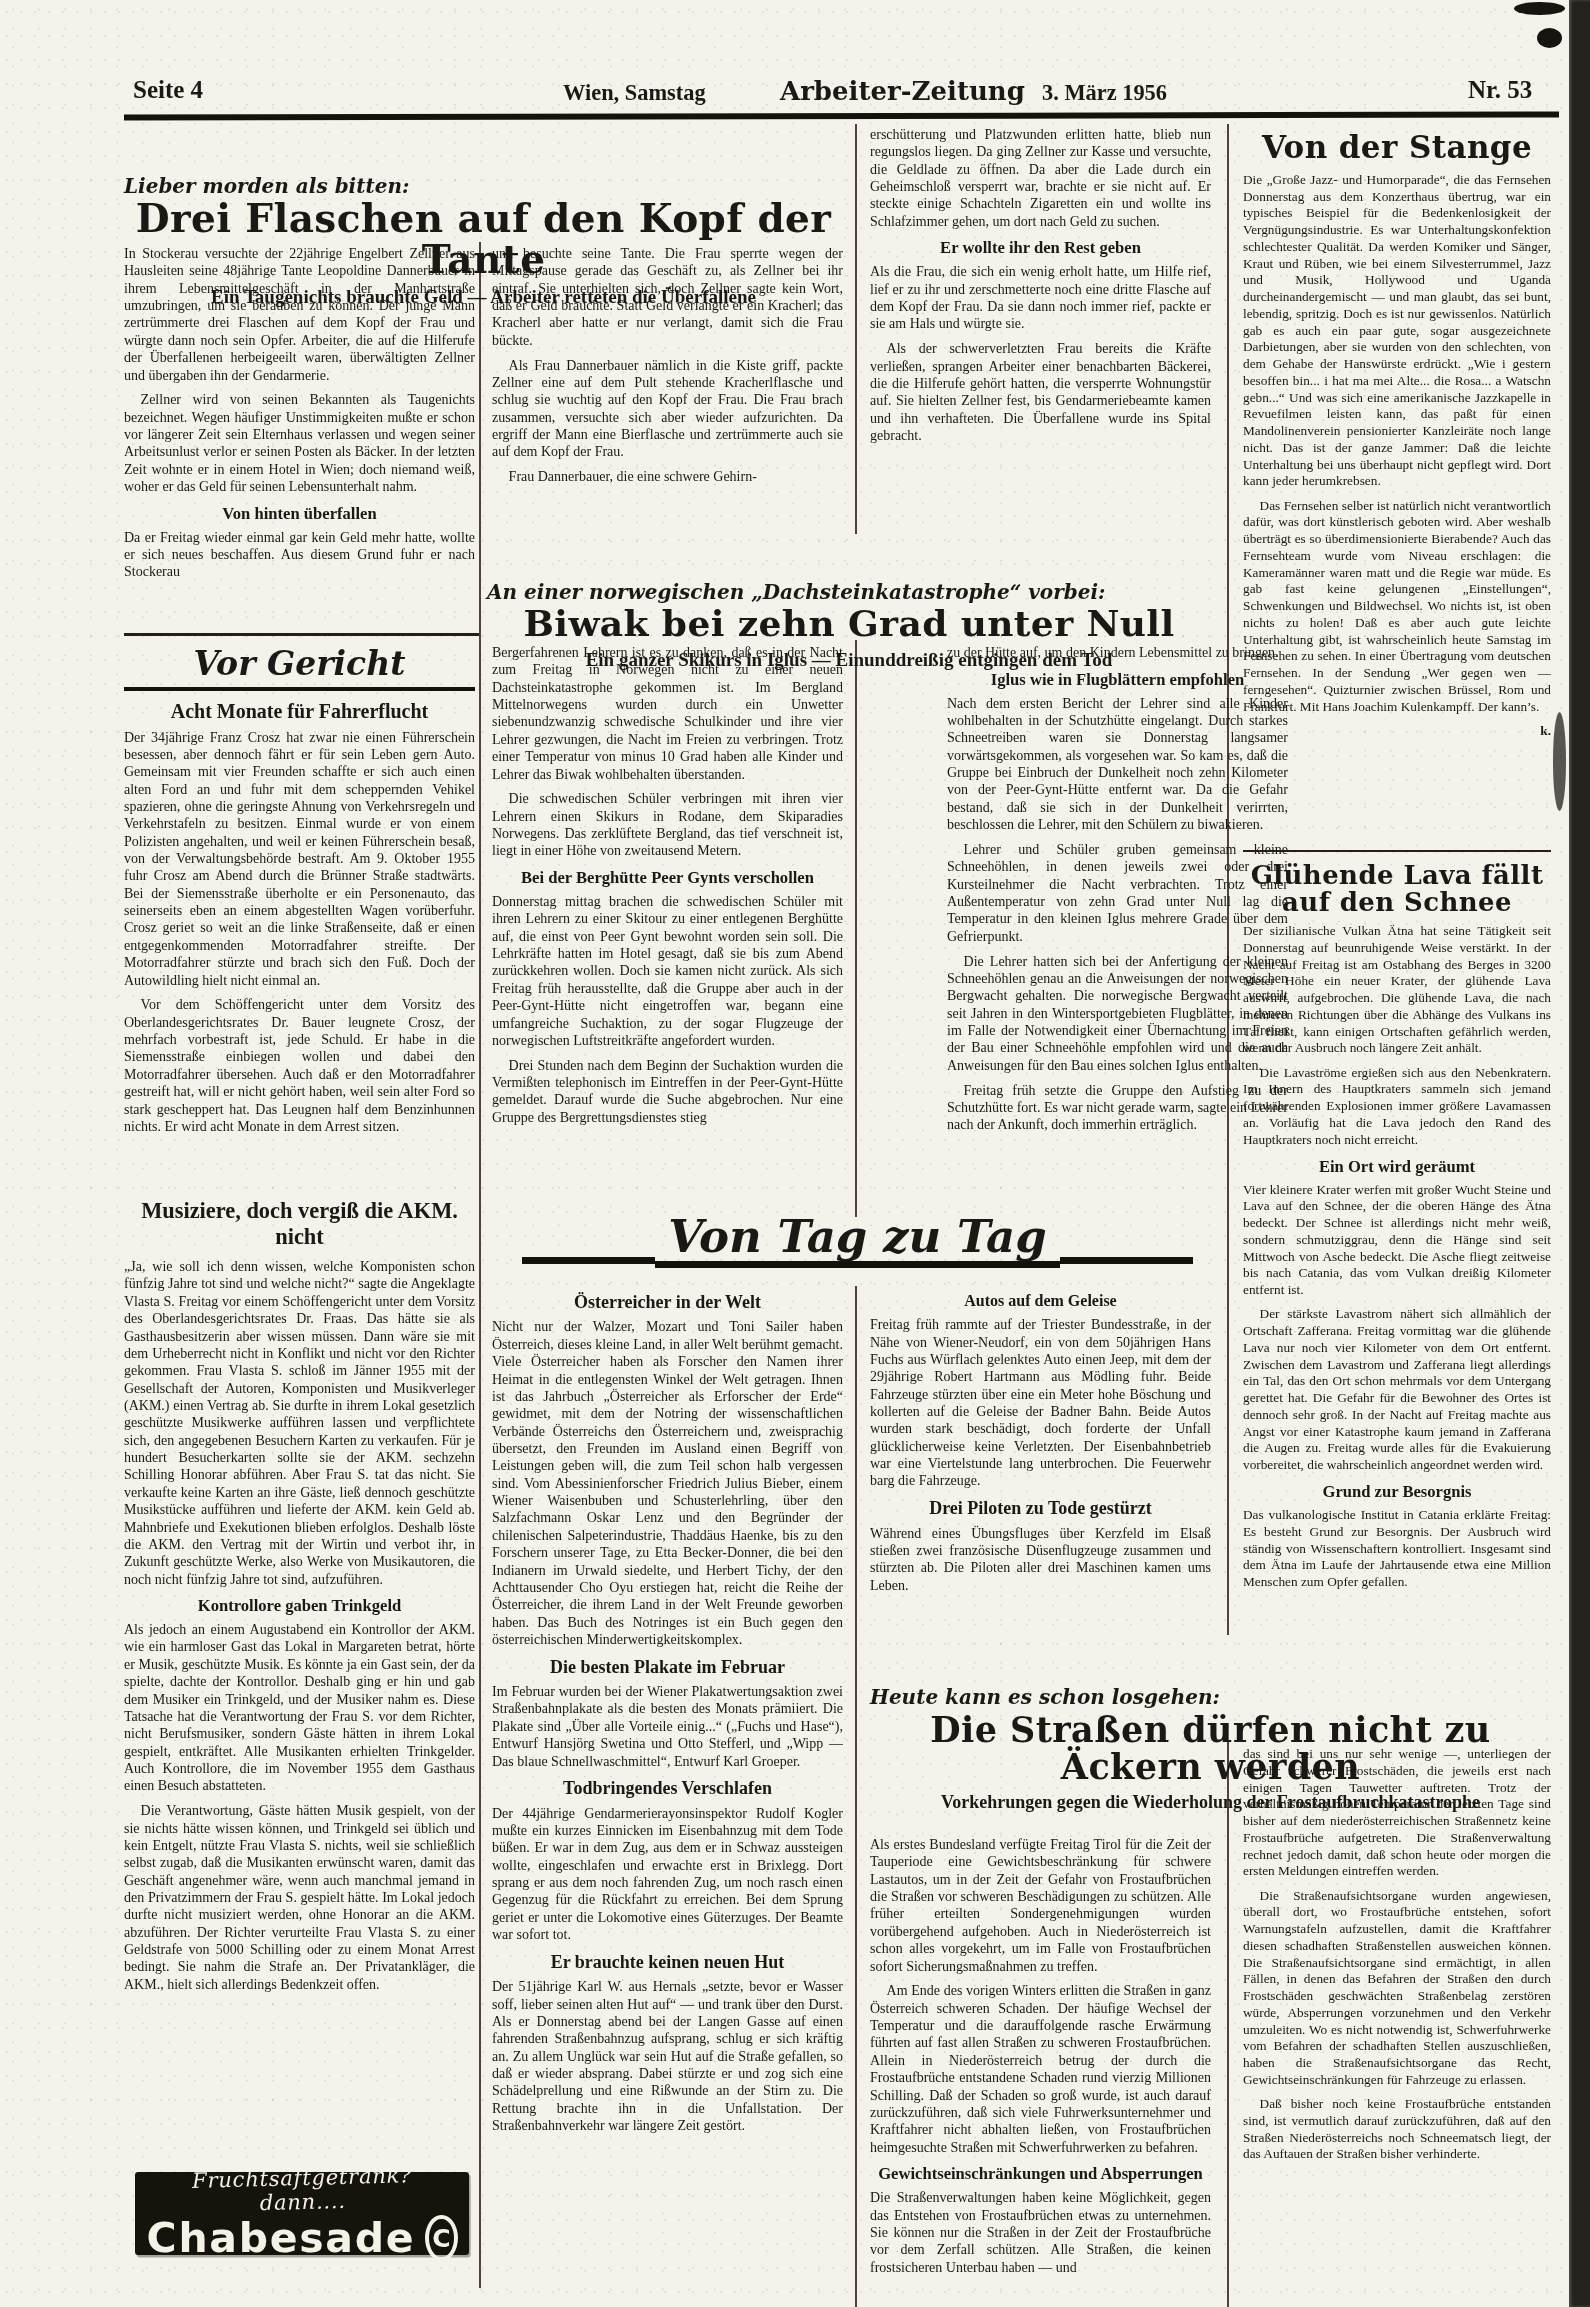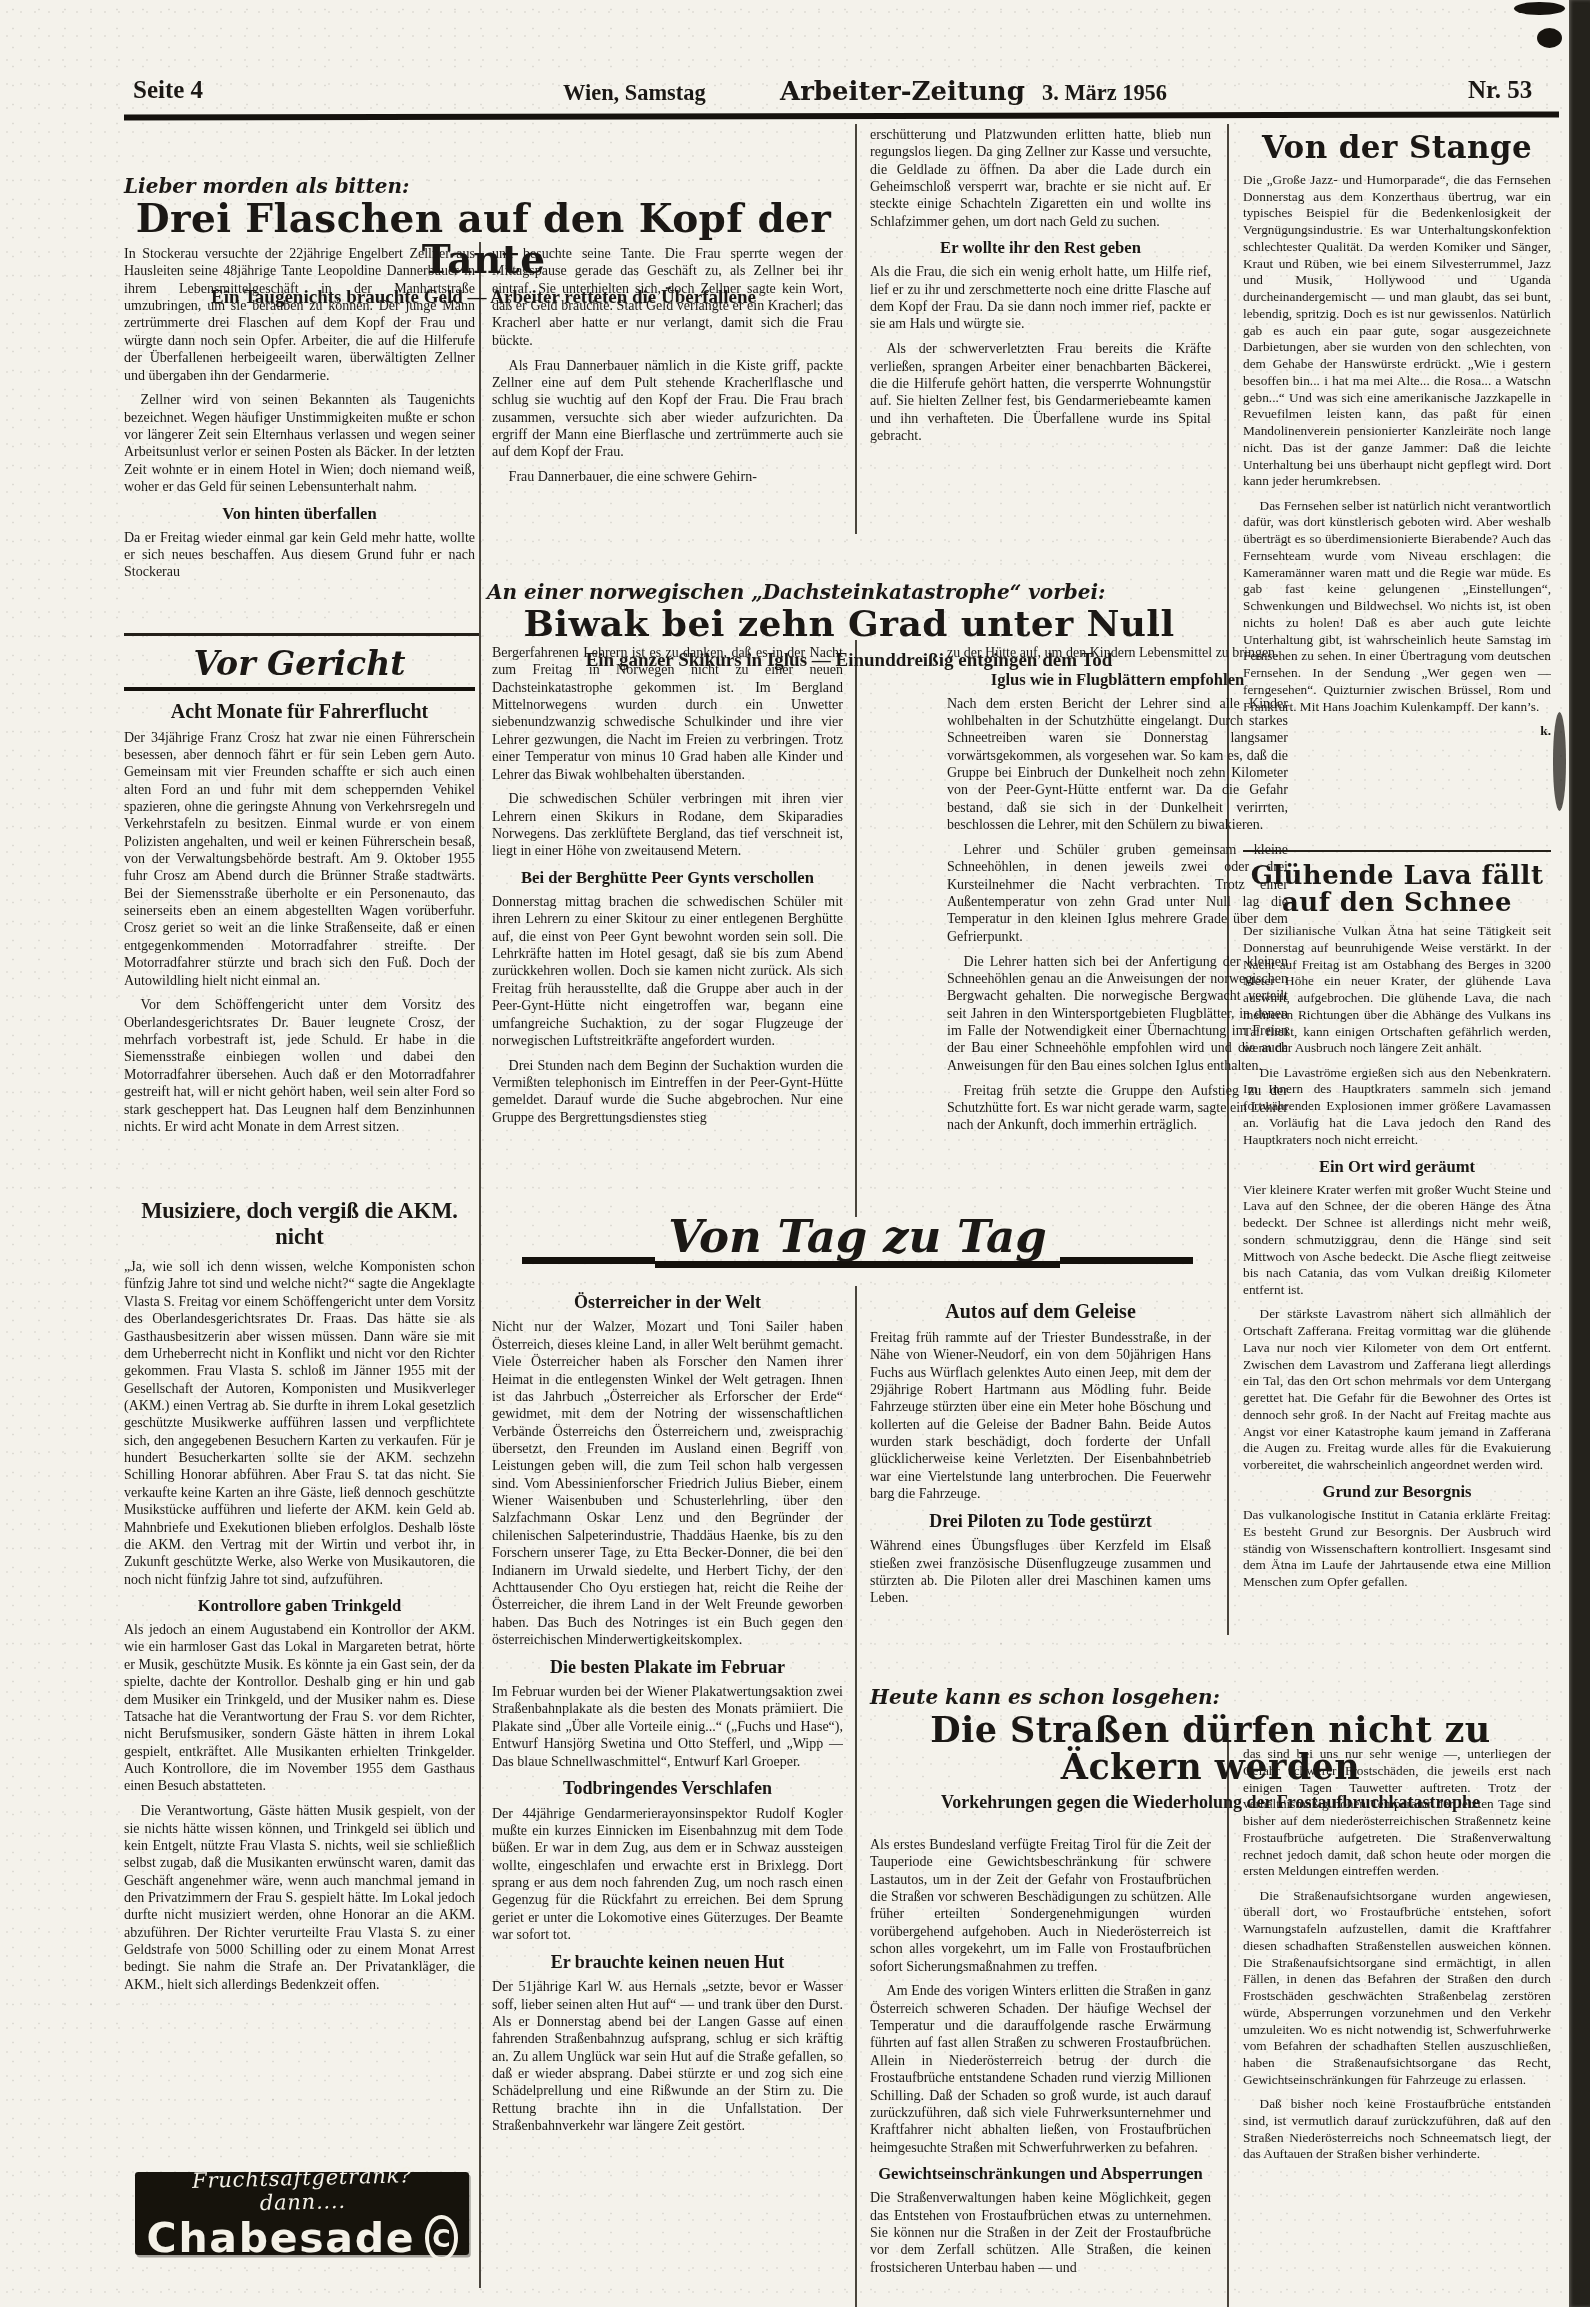--- a/index.html
+++ b/index.html
@@ -134,21 +134,21 @@
     <p class="noindent">Nicht nur der Walzer, Mozart und Toni Sailer haben Österreich, dieses kleine Land, in aller Welt berühmt gemacht. Viele Österreicher haben als Forscher den Namen ihrer Heimat in die entlegensten Winkel der Welt getragen. Ihnen ist das Jahrbuch „Österreicher als Erforscher der Erde“ gewidmet, mit dem der Notring der wissenschaftlichen Verbände Österreichs den Österreichern und, zweisprachig übersetzt, den Freunden im Ausland einen Begriff von Leistungen geben will, die zum Teil schon halb vergessen sind. Vom Abessinienforscher Friedrich Julius Bieber, einem Wiener Waisenbuben und Schusterlehrling, über den Salzfachmann Oskar Lenz und den Begründer der chilenischen Salpeterindustrie, Thaddäus Haenke, bis zu den Forschern unserer Tage, zu Etta Becker-Donner, die bei den Indianern im Urwald siedelte, und Herbert Tichy, der den Achttausender Cho Oyu erstiegen hat, reicht die Reihe der Österreicher, die ihrem Land in der Welt Freunde geworben haben. Das Buch des Notringes ist ein Buch gegen den österreichischen Minderwertigkeitskomplex.</p>
     <div class="xhead" style="font-size:18px;">Die besten Plakate im Februar</div>
     <p class="noindent">Im Februar wurden bei der Wiener Plakatwertungsaktion zwei Straßenbahnplakate als die besten des Monats prämiiert. Die Plakate sind „Über alle Vorteile einig...“ („Fuchs und Hase“), Entwurf Hansjörg Swetina und Otto Stefferl, und „Wipp — Das blaue Schnellwaschmittel“, Entwurf Karl Groeper.</p>
     <div class="xhead" style="font-size:18px;">Todbringendes Verschlafen</div>
     <p class="noindent">Der 44jährige Gendarmerierayonsinspektor Rudolf Kogler mußte ein kurzes Einnicken im Eisenbahnzug mit dem Tode büßen. Er war in dem Zug, aus dem er in Schwaz aussteigen wollte, eingeschlafen und erwachte erst in Brixlegg. Dort sprang er aus dem noch fahrenden Zug, um noch rasch einen Gegenzug für die Rückfahrt zu erreichen. Bei dem Sprung geriet er unter die Lokomotive eines Güterzuges. Der Beamte war sofort tot.</p>
     <div class="xhead" style="font-size:18px;">Er brauchte keinen neuen Hut</div>
     <p class="noindent">Der 51jährige Karl W. aus Hernals „setzte, bevor er Wasser soff, lieber seinen alten Hut auf“ — und trank über den Durst. Als er Donnerstag abend bei der Langen Gasse auf einen fahrenden Straßenbahnzug aufsprang, schlug er sich kräftig an. Zu allem Unglück war sein Hut auf die Straße gefallen, so daß er wieder absprang. Dabei stürzte er und zog sich eine Schädelprellung und eine Rißwunde an der Stirn zu. Die Rettung brachte ihn in die Unfallstation. Der Straßenbahnverkehr war längere Zeit gestört.</p>
   </div>
 
   <div class="colblock" style="left:870px;top:1292px;width:341px;height:341px;">
-    <div class="xhead" style="font-size:20px;margin-top:8px;">Autos auf dem Geleise</div>
+    <div class="xhead" style="font-size:16px;margin-top:0;">Autos auf dem Geleise</div>
     <p class="noindent">Freitag früh rammte auf der Triester Bundesstraße, in der Nähe von Wiener-Neudorf, ein von dem 50jährigen Hans Fuchs aus Würflach gelenktes Auto einen Jeep, mit dem der 29jährige Robert Hartmann aus Mödling fuhr. Beide Fahrzeuge stürzten über eine ein Meter hohe Böschung und kollerten auf die Geleise der Badner Bahn. Beide Autos wurden stark beschädigt, doch forderte der Unfall glücklicherweise keine Verletzten. Der Eisenbahnbetrieb war eine Viertelstunde lang unterbrochen. Die Feuerwehr barg die Fahrzeuge.</p>
     <div class="xhead" style="font-size:18px;">Drei Piloten zu Tode gestürzt</div>
     <p class="noindent">Während eines Übungsfluges über Kerzfeld im Elsaß stießen zwei französische Düsenflugzeuge zusammen und stürzten ab. Die Piloten aller drei Maschinen kamen ums Leben.</p>
   </div>
 
   <div class="colblock" style="left:1243px;top:131px;width:308px;height:714px;font-size:13.3px;line-height:1.26;">
     <div class="headline-xl" style="font-size:31px;margin-bottom:8.3px;">Von der Stange</div>
     <p class="noindent">Die „Große Jazz- und Humorparade“, die das Fernsehen Donnerstag aus dem Konzerthaus übertrug, war ein typisches Beispiel für die Bedenkenlosigkeit der Vergnügungsindustrie. Es war Unterhaltungskonfektion schlechtester Qualität. Da werden Komiker und Sänger, Kraut und Rüben, wie bei einem Silvesterrummel, Jazz und Musik, Hollywood und Uganda durcheinandergemischt — und man glaubt, das sei bunt, lebendig, spritzig. Doch es ist nur gewissenlos. Natürlich gab es auch ein paar gute, sogar ausgezeichnete Darbietungen, aber sie wurden von den schlechten, von dem Gehabe der Hanswürste erdrückt. „Wie i gestern besoffen bin... i hat ma mei Alte... die Rosa... a Watschn gebn...“ Und was sich eine amerikanische Jazzkapelle in Revuefilmen leisten kann, das paßt für einen Mandolinenverein pensionierter Kanzleiräte noch lange nicht. Das ist der ganze Jammer: Daß die leichte Unterhaltung bei uns überhaupt nicht gepflegt wird. Dort kann jeder herumkrebsen.</p>
     <p>Das Fernsehen selber ist natürlich nicht verantwortlich dafür, was dort künstlerisch geboten wird. Aber weshalb überträgt es so überdimensionierte Bierabende? Auch das Fernsehteam wurde vom Niveau erschlagen: die Kameramänner waren matt und die Regie war müde. Es gab fast keine gelungenen „Einstellungen“, Schwenkungen und Bildwechsel. Wo nichts ist, ist oben nichts zu holen! Daß es aber auch gute leichte Unterhaltung gibt, ist wahrscheinlich heute Samstag im Fernsehen zu sehen. In einer Übertragung vom deutschen Fernsehen. In der Sendung „Wer gegen wen — ferngesehen“. Quizturnier zwischen Brüssel, Rom und Frankfurt. Mit Hans Joachim Kulenkampff. Der kann’s.</p>
     <p class="sig">k.</p>

